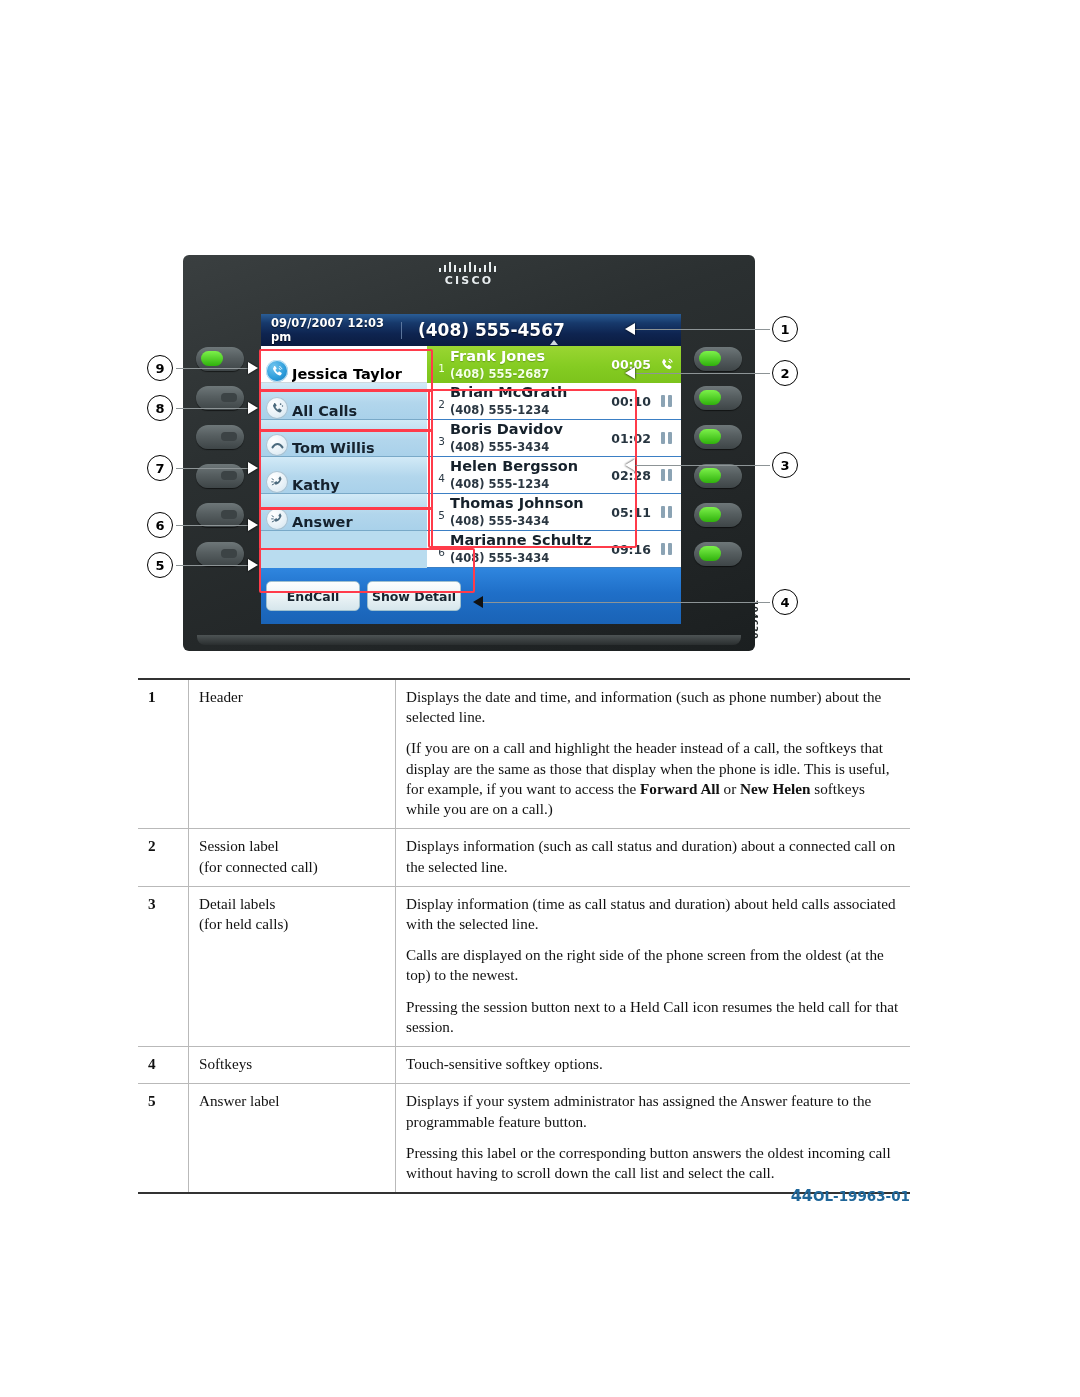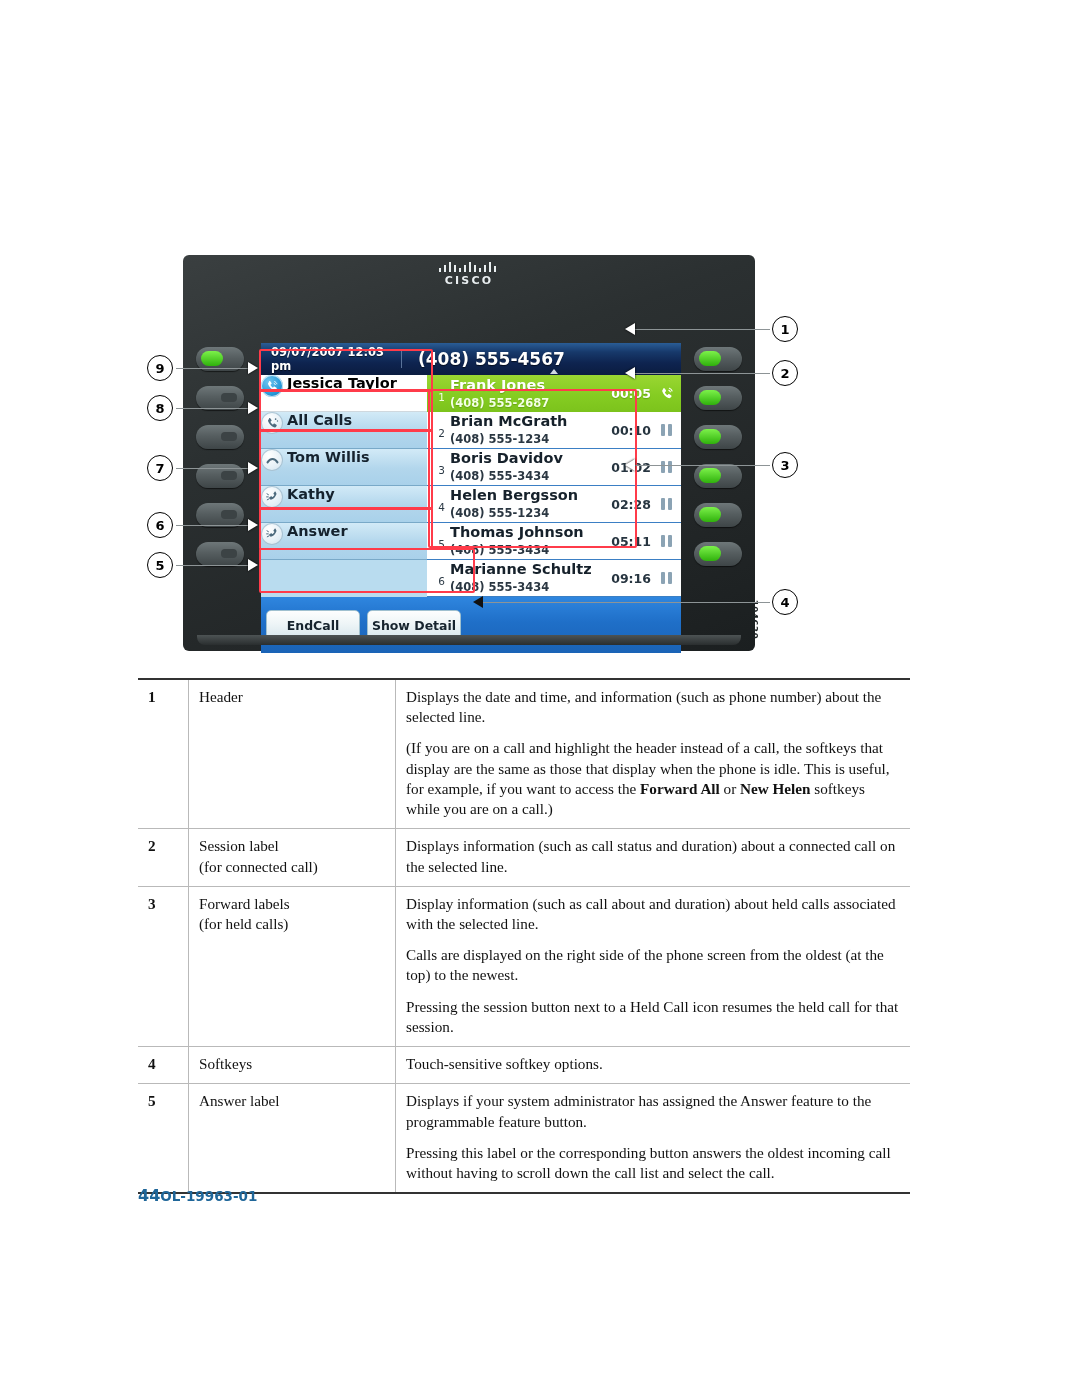--- a/index.html
+++ b/index.html
@@ -45,21 +45,20 @@
     font-size:11px;color:#e9eef0;line-height:11px;
   }
 
   
   .lcd{
     position:absolute;
     left:78px; top:59px;
     width:420px; height:310px;
     background:#0d1a33;
     overflow:hidden;
-    margin-top:29px;
   }
 
   
   .lcd-header{
     position:relative;
     height:32px;
     background:linear-gradient(180deg,#2a5d96 0%,#17396b 28%,#0e2450 62%,#0b1c40 100%);
     display:flex;align-items:center;
     font-family:"DejaVu Sans", sans-serif;
     color:#ffffff;
@@ -78,21 +77,22 @@
   }
 
   
   .lcd-main{display:flex;height:222px;}
 
   
   .lines{width:166px;position:relative;background:#b9dcef;}
   .line-row{
     position:relative;
     height:37px;
-    display:flex;align-items:flex-start;
+    display:flex;align-items:flex-end;
+    padding-left:5px;
     font-family:"DejaVu Sans", sans-serif;
     font-size:14.5px;font-weight:bold;color:#15222e;
     background:linear-gradient(180deg,#d2eaf7 0%,#b2d6ec 55%,#a9d1ea 100%);
     border-bottom:1px solid #79a9c8;
     box-sizing:border-box;
   }
   .line-row.sel{
     background:#ffffff;color:#000000;border-bottom:1px solid #cfd8de;
   }
   .li{
@@ -242,21 +242,21 @@
            border-right:1px solid #b9b9b9;}
   td.c-term{width:186px;border-right:1px solid #b9b9b9;}
   td.c-desc{width:auto;}
   .p{margin:0 0 11px 0;}
   .p:last-child{margin-bottom:0;}
   b{font-weight:bold;}
 
   
   #footer{
     position:absolute;left:138px;top:1186px;width:772px;
-    display:flex;justify-content:flex-start;align-items:baseline;
+    display:flex;justify-content:flex-end;align-items:baseline;
     font-family:"DejaVu Sans", sans-serif;
     color:#1f6699;font-weight:bold;
   }
   #footer .pg{font-size:16px;}
   #footer .doc{font-size:13.5px;}
 </style>
 </head>
 <body>
 
 <div id="figure">
@@ -562,25 +562,25 @@
       <div>(for connected call)</div>
     </td>
     <td class="c-desc">
       <p class="p">Displays information (such as call status and duration) about a connected call on the selected line.</p>
     </td>
   </tr>
 
   <tr>
     <td class="c-num">3</td>
     <td class="c-term">
-      <div>Forward labels</div>
+      <div>Detail labels</div>
       <div>(for held calls)</div>
     </td>
     <td class="c-desc">
-      <p class="p">Display information (such as call about and duration) about held calls associated with the selected line.</p>
+      <p class="p">Display information (time as call status and duration) about held calls associated with the selected line.</p>
       <p class="p">Calls are displayed on the right side of the phone screen from the oldest (at the top) to the newest.</p>
       <p class="p">Pressing the session button next to a Held Call icon resumes the held call for that session.</p>
     </td>
   </tr>
 
   <tr>
     <td class="c-num">4</td>
     <td class="c-term">Softkeys</td>
     <td class="c-desc">
       <p class="p">Touch-sensitive softkey options.</p>

